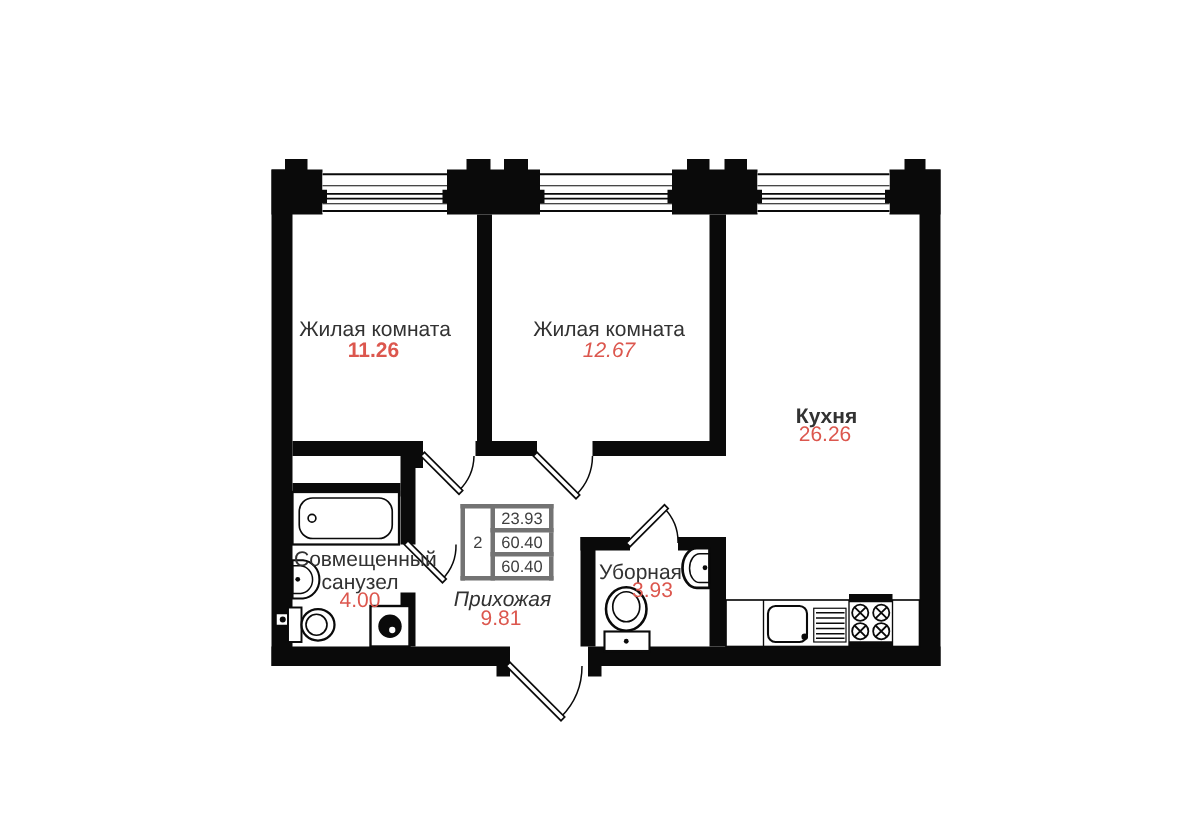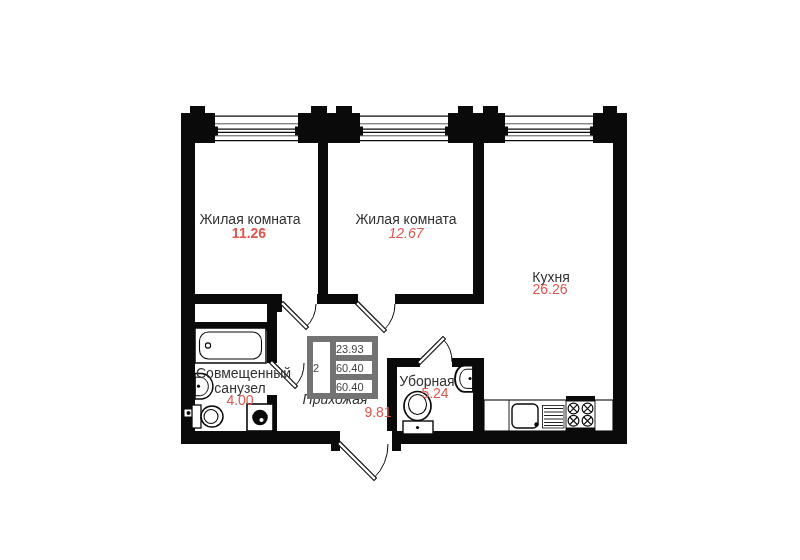--- a/index.html
+++ b/index.html
@@ -5,21 +5,21 @@
   html,body{margin:0;padding:0;background:#ffffff;}
   .plan{position:relative;width:800px;height:560px;background:#ffffff;overflow:hidden;
         font-family:"Liberation Sans", sans-serif;}
   .plan-svg{position:absolute;left:0;top:0;}
   .lbl{position:absolute;transform:translate(-50%,-50%);color:#323232;font-size:14px;
        line-height:14.5px;text-align:center;white-space:nowrap;}
   .lbl.wrap{white-space:normal;width:88px;}
   .area{color:#dc574e;}
   table.stamp{position:absolute;left:307px;top:336px;border-collapse:collapse;
       color:#3f3f3f;font-size:11px;}
-  table.stamp td{border:6px solid #737373;text-align:left;vertical-align:middle;
+  table.stamp td{border:3px solid #737373;text-align:center;vertical-align:middle;
       padding:0;height:13px;}
   td.c1{width:17px;}
   td.c2{width:36px;}
 </style>
 </head>
 <body>
 
 <div class="plan">
 
 <svg class="plan-svg" width="800" height="560" viewBox="0 0 800 560">
@@ -198,31 +198,31 @@
     </g>
   </g>
 </svg>
 
   <div class="lbl" style="left:250px;top:219px;">Жилая комната</div>
   <div class="lbl area" style="left:249px;top:233px;font-weight:bold;">11.26</div>
 
   <div class="lbl" style="left:406px;top:219px;">Жилая комната</div>
   <div class="lbl area" style="left:406px;top:233px;font-style:italic;">12.67</div>
 
-  <div class="lbl" style="left:551px;top:277px;">Кухня</div>
+  <div class="lbl" style="left:551px;top:277px;font-weight:bold;">Кухня</div>
   <div class="lbl area" style="left:550px;top:289px;">26.26</div>
 
   <div class="lbl wrap" style="left:240px;top:380px;">Совмещенный санузел</div>
   <div class="lbl area" style="left:240px;top:400px;">4.00</div>
 
   <div class="lbl" style="left:335px;top:399px;font-style:italic;">Прихожая</div>
-  <div class="lbl area" style="left:334px;top:412px;margin-left:44px;">9.81</div>
+  <div class="lbl area" style="left:334px;top:412px;">9.81</div>
 
   <div class="lbl" style="left:427px;top:381px;">Уборная</div>
-  <div class="lbl area" style="left:435px;top:393px;">5.24</div>
+  <div class="lbl area" style="left:435px;top:393px;">3.93</div>
 
   <table class="stamp">
     <tbody>
         <tr>
       <td class="c1" rowspan="3">2</td>
       <td class="c2">23.93</td>
     </tr>
     <tr>
       <td class="c2">60.40</td>
     </tr>

